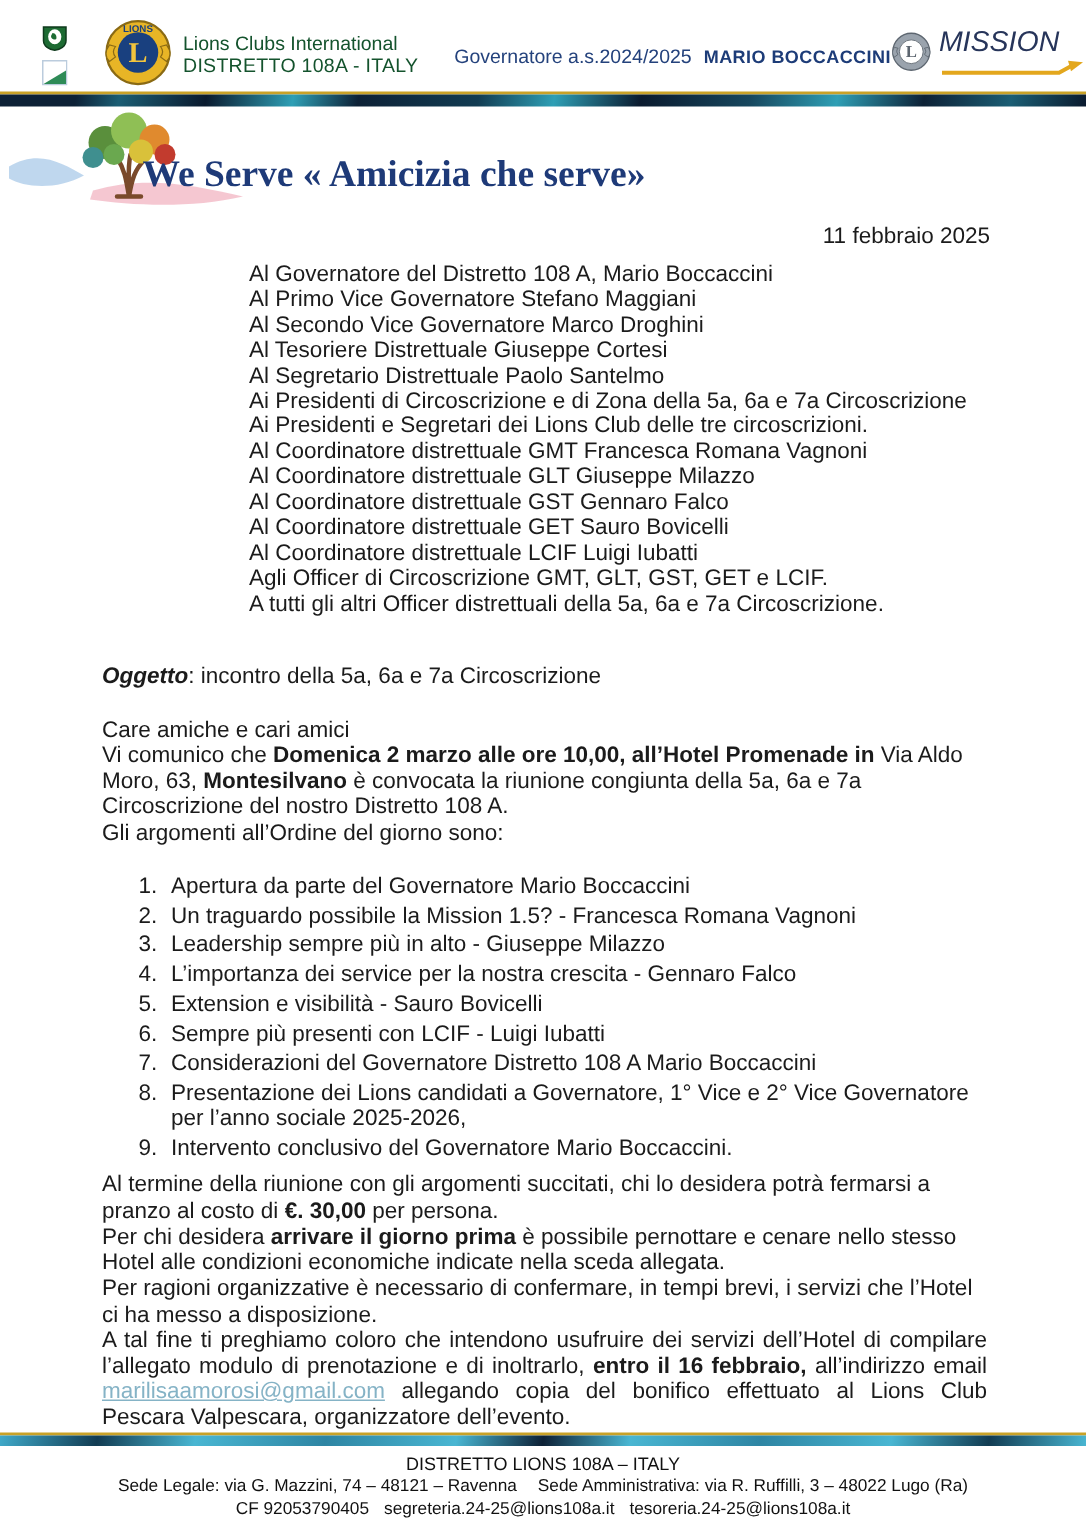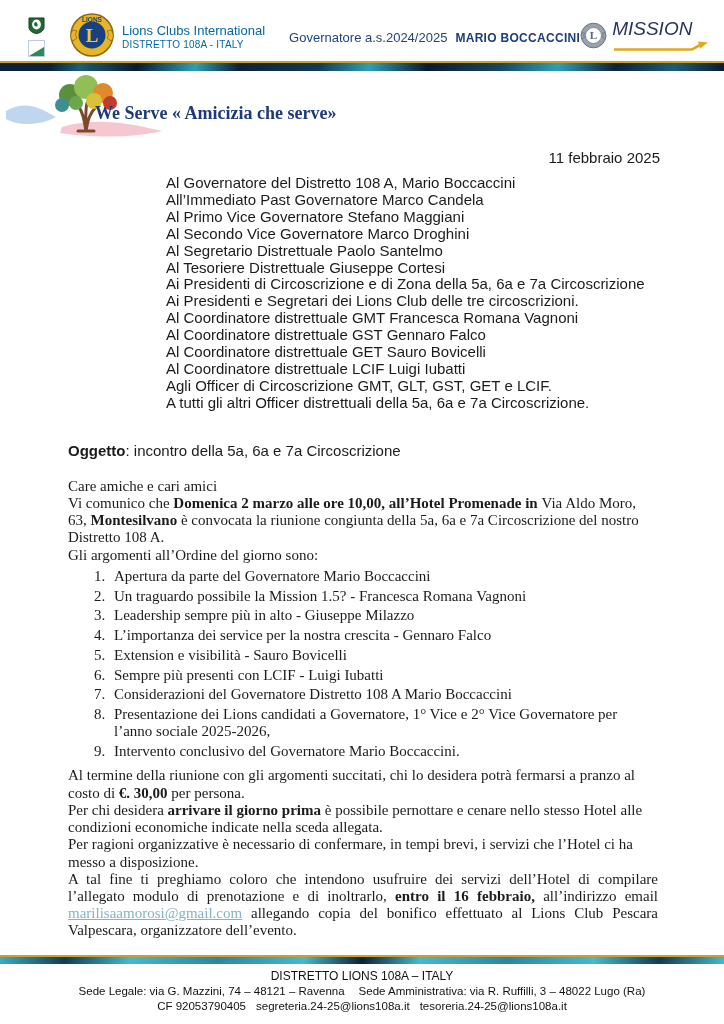--- a/index.html
+++ b/index.html
@@ -7,23 +7,23 @@
     position:relative; width:724px; height:1024px; margin:0 auto;
     background:#ffffff; overflow:hidden;
     font-family:"Liberation Sans", sans-serif; color:#1b1b1b;
   }
 
   
   .header { display:flex; align-items:center; padding:13px 26px 0 28px; height:48px; }
   .flag-col { display:flex; flex-direction:column; gap:6px; flex:0 0 auto; }
   .flag-col svg { display:block; }
   .lions-emblem { margin-left:24px; flex:0 0 auto; }
-  .brand { margin-left:7px; color:#0369a1; line-height:1.15; white-space:nowrap; }
+  .brand { margin-left:7px; color:#14532d; line-height:1.15; white-space:nowrap; }
   .brand .l1 { font-size:13px; }
-  .brand .l2 { font-size:10px; letter-spacing:.2px; }
+  .brand .l2 { font-size:13px; letter-spacing:.2px; }
   .gov { margin-left:24px; display:flex; align-items:baseline; gap:8px; white-space:nowrap; color:#24427c;text-align:right; }
   .gov .pre { font-size:13px; }
   .gov .name { font-weight:bold; font-size:12px; color:#1d3c78; letter-spacing:.3px; }
   .mission { margin-left:auto; display:flex; align-items:center; gap:5px; }
   .mission .m-txt { display:flex; flex-direction:column; align-items:flex-start; }
   .m-words { font-size:19px; color:#27355a; font-style:italic; white-space:nowrap; line-height:1; }
 
   
   .gold-line { height:2px; background:#c9a227; }
   .photo-strip { height:8px;
@@ -32,29 +32,29 @@
       #2e9fb5 77%,#0d2136 85%,#1b5e74 93%,#0a1a2e 100%); }
   .footer-strip { height:7px;
     background:linear-gradient(100deg,#3fa9c9 0%,#123c52 9%,#49b6d2 18%,#2e85a3 30%,
       #49b6d2 42%,#0d2136 50%,#49b6d2 58%,#2e85a3 70%,#49b6d2 82%,#123c52 91%,#49b6d2 100%); }
 
   
   .motto-band { position:relative; height:74px; }
   .tree-logo { position:absolute; left:4px; top:2px; }
   .motto-text { position:absolute; left:95px; top:32px;
     font-family:"Liberation Serif", serif; font-weight:bold;
-    font-size:18px; color:#1e3a78; }
+    font-size:25px; color:#1e3a78; }
 
   
   .date-line { text-align:right; padding:4px 64px 0 0; font-size:15px; }
   .recipients { margin:9px 68px 0 166px; font-size:15px; line-height:16.9px; }
   .subject { margin:30px 68px 0 68px; font-size:15px; }
-  .body-block { margin:0 66px 0 68px; font-size:15px; line-height:17.2px;font-family:Liberation Serif, serif; }
+  .body-block { margin:0 66px 0 68px; font-size:15px; line-height:17.2px; }
   .salutation { margin-top:19px; }
-  .agenda { margin:4px 0 0 0; padding-left:41px; }
+  .agenda { margin:18px 0 0 0; padding-left:41px; }
   .agenda li { padding-left:5px; margin-bottom:2.6px; }
   .paras { margin-top:7px; }
   .paras p { margin:0; }
   .paras p.justify { text-align:justify; }
   .email-link { color:#85b3c6; text-decoration:underline; }
 
   
   .footer { position:absolute; left:0; right:0; top:955px; }
   .footer-text { text-align:center; padding-top:5px; font-size:11.5px; line-height:14.8px; color:#111; }
   .footer-text .t { font-size:12px; }
@@ -147,36 +147,36 @@
         <circle cx="72" cy="30" r="7" fill="#6aa84f"></circle>
       </svg>
     </span>
     <div class="motto-text">We Serve « Amicizia che serve»</div>
   </div>
 
   <div class="date-line">11 febbraio 2025</div>
 
   <div class="recipients">
       <div>Al Governatore del Distretto 108 A, Mario Boccaccini</div>
-      <div>All’Immediato Past Governatore Marco Candela</div>
       <div>Al Primo Vice Governatore Stefano Maggiani</div>
       <div>Al Secondo Vice Governatore Marco Droghini</div>
+      <div>Al Tesoriere Distrettuale Giuseppe Cortesi</div>
       <div>Al Segretario Distrettuale Paolo Santelmo</div>
-      <div>Al Tesoriere Distrettuale Giuseppe Cortesi</div>
       <div>Ai Presidenti di Circoscrizione e di Zona della 5a, 6a e 7a Circoscrizione</div>
       <div>Ai Presidenti e Segretari dei Lions Club delle tre circoscrizioni.</div>
       <div>Al Coordinatore distrettuale GMT Francesca Romana Vagnoni</div>
+      <div>Al Coordinatore distrettuale GLT Giuseppe Milazzo</div>
       <div>Al Coordinatore distrettuale GST Gennaro Falco</div>
       <div>Al Coordinatore distrettuale GET Sauro Bovicelli</div>
       <div>Al Coordinatore distrettuale LCIF Luigi Iubatti</div>
       <div>Agli Officer di Circoscrizione GMT, GLT, GST, GET e LCIF.</div>
       <div>A tutti gli altri Officer distrettuali della 5a, 6a e 7a Circoscrizione.</div>
     </div>
 
-  <div class="subject"><span style="font-weight: bold;">Oggetto</span><span>: incontro della 5a, 6a e 7a Circoscrizione</span></div>
+  <div class="subject"><span style="font-weight: bold; font-style: italic;">Oggetto</span><span>: incontro della 5a, 6a e 7a Circoscrizione</span></div>
 
   <div class="body-block">
     <div class="salutation">Care amiche e cari amici</div>
     <div><span>Vi comunico che </span><span style="font-weight: bold;">Domenica 2 marzo alle ore 10,00, all’Hotel Promenade in </span><span>Via Aldo Moro, 63, </span><span style="font-weight: bold;">Montesilvano</span><span> è convocata la riunione congiunta della 5a, 6a e 7a Circoscrizione del nostro Distretto 108 A.</span></div>
     <div>Gli argomenti all’Ordine del giorno sono:</div>
 
     <ol class="agenda">
         <li>Apertura da parte del Governatore Mario Boccaccini</li>
         <li>Un traguardo possibile la Mission 1.5? - Francesca Romana Vagnoni</li>
         <li>Leadership sempre più in alto - Giuseppe Milazzo</li>

